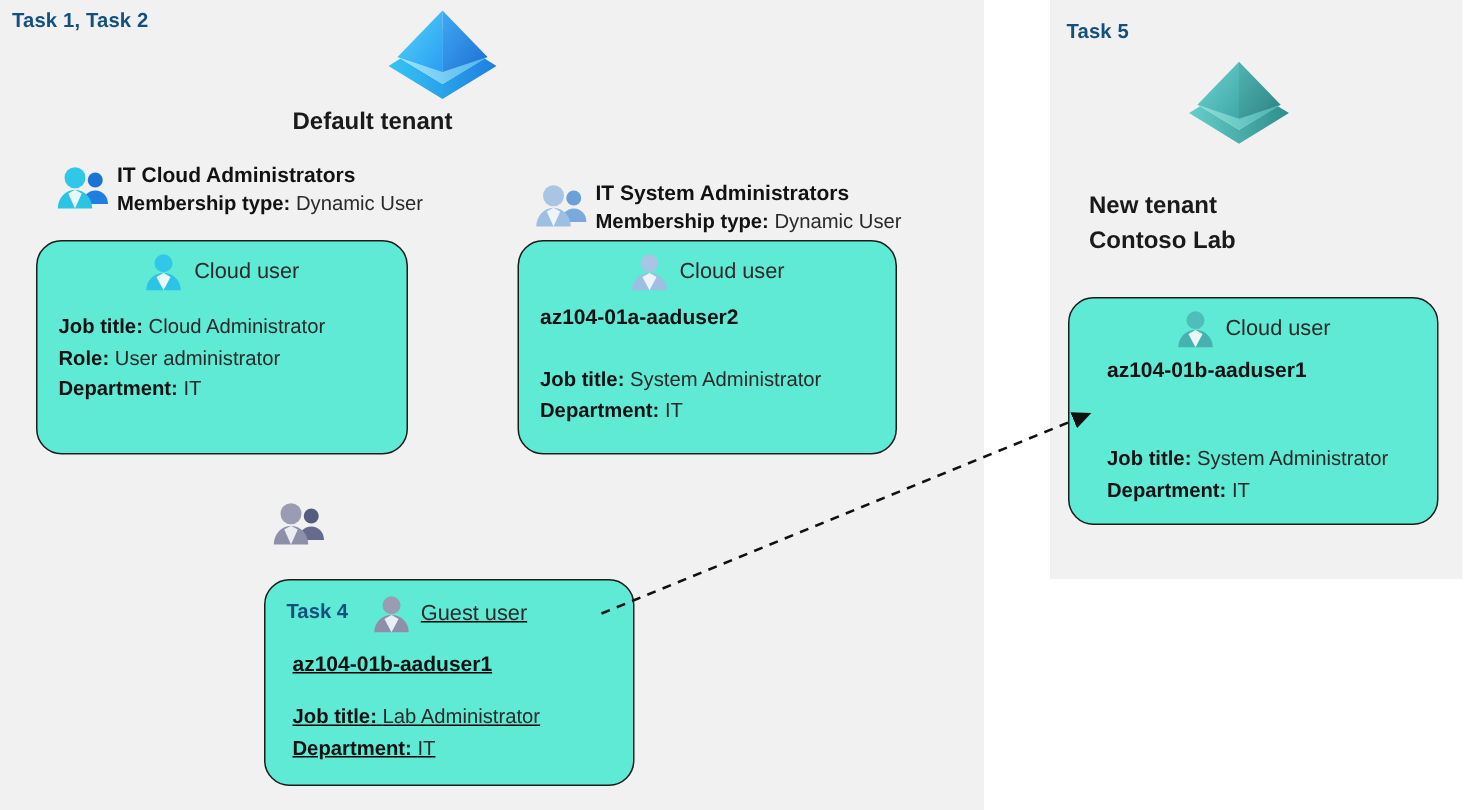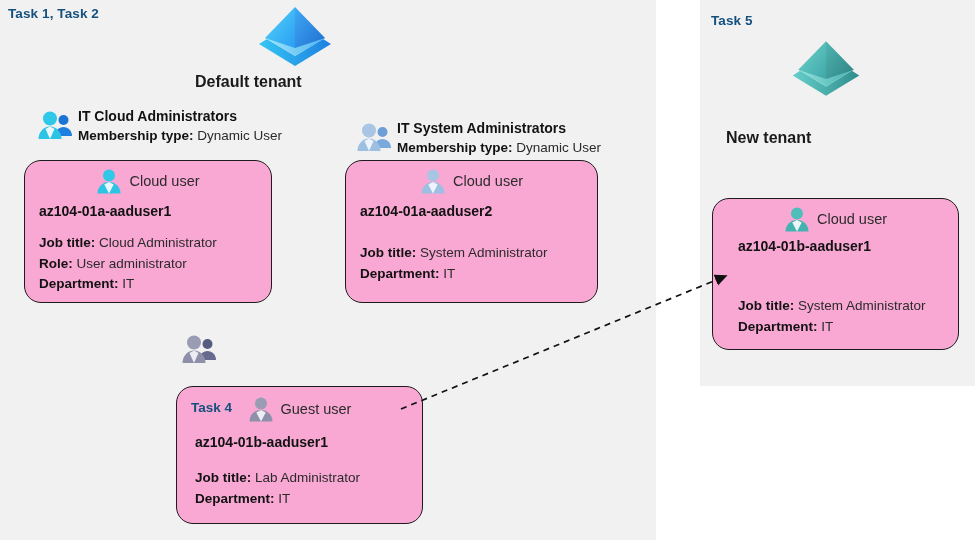--- a/index.html
+++ b/index.html
@@ -46,21 +46,21 @@
     line-height:1.45;
   }
   .group .gmem{
     font-size:13.5px;color:#2a2a2a;white-space:nowrap;line-height:1.5;
   }
   .group .gmem b{color:#121212;font-weight:bold;text-align:center;}
 
   
   .card{
     position:absolute;
-    background:#f9a8d4;
+    background:#5eead4;
     border:1.6px solid #1c1c1c;
     border-radius:17px;
     box-sizing:border-box;
   }
   .card-head{
     display:flex;align-items:center;justify-content:center;
     gap:7px;
     padding-top:7px;
     font-size:14.5px;color:#2b2b2b;
     white-space:nowrap;
@@ -144,21 +144,20 @@
   <div class="card-head">
     <span class="uicon">
       <svg width="26" height="26" viewBox="0 0 26 26">
         <circle cx="13" cy="7.5" r="6" fill="#2fc8e8"></circle>
         <path d="M1.5 25.5c0-6.6 5.1-11.5 11.5-11.5s11.5 4.9 11.5 11.5z" fill="#2bc4e4"></path>
         <path d="M13 14 L8.3 16.6 L13 25.5 L17.7 16.6 Z" fill="#eaf8fc"></path>
       </svg>
     </span>
     <span>Cloud user</span>
   </div>
-  <div class="card-user">az104-01a-aaduser1</div>
   <div class="card-attrs">
     <div class="row"><b>Job title:</b> <span>Cloud Administrator</span></div>
     <div class="row"><b>Role:</b> <span>User administrator</span></div>
     <div class="row"><b>Department:</b> <span>IT</span></div>
   </div>
 </div>
 
 <div class="group" style="left:357px;top:118px;">
   <span class="gicon">
     <svg width="34" height="30" viewBox="0 0 34 30">
@@ -200,21 +199,21 @@
       <path d="M17 26c0-5.2 3.8-9 8.5-9s8.5 3.8 8.5 9z" fill="#666b8d"></path>
       <circle cx="12" cy="8.5" r="7" fill="#9a9cb4"></circle>
       <path d="M0.5 29c0-7 5.2-12.5 11.5-12.5S23.5 22 23.5 29z" fill="#8e90aa"></path>
       <path d="M12 16.5 L7.5 19 L12 29 L16.5 19 Z" fill="#ecedf3"></path>
     </svg>
   </span>
   <div class="gtext">
   </div>
 </div>
 
-<div class="card" style="left:176px;top:386px;width:247px;height:138px;">
+<div class="card" style="left:176px;top:386px;width:247px;height:138px;text-decoration:underline;">
   <div class="card-head" style="padding-top:9px;">
     <span class="tag">Task 4</span>
     <span class="uicon">
       <svg width="26" height="26" viewBox="0 0 26 26">
         <circle cx="13" cy="7.5" r="6" fill="#9a9cb4"></circle>
         <path d="M1.5 25.5c0-6.6 5.1-11.5 11.5-11.5s11.5 4.9 11.5 11.5z" fill="#8e90aa"></path>
         <path d="M13 14 L8.3 16.6 L13 25.5 L17.7 16.6 Z" fill="#eceef4"></path>
       </svg>
     </span>
     <span>Guest user</span>
@@ -249,20 +248,21 @@
       </linearGradient>
     </defs>
     <polygon points="40,62 4,40 12,35 40,52 68,35 76,40" fill="url(#tl4)"></polygon>
     <polygon points="40,52 10,34 40,16 70,34" fill="url(#tl3)"></polygon>
     <polygon points="40,3 10,34 40,44" fill="url(#tl1)"></polygon>
     <polygon points="40,3 70,34 40,44" fill="url(#tl2)"></polygon>
   </svg>
 </div>
 <div class="tenant-name" style="left:726px;top:126px;width:200px;">
   <div>New  tenant</div>
+  <div>Contoso Lab</div>
 </div>
 
 <div class="card" style="left:712px;top:198px;width:247px;height:152px;">
   <div class="card-head">
     <span class="uicon">
       <svg width="26" height="26" viewBox="0 0 26 26">
         <circle cx="13" cy="7.5" r="6" fill="#4fbdba"></circle>
         <path d="M1.5 25.5c0-6.6 5.1-11.5 11.5-11.5s11.5 4.9 11.5 11.5z" fill="#46b2af"></path>
         <path d="M13 14 L8.3 16.6 L13 25.5 L17.7 16.6 Z" fill="#e9f6f5"></path>
       </svg>

